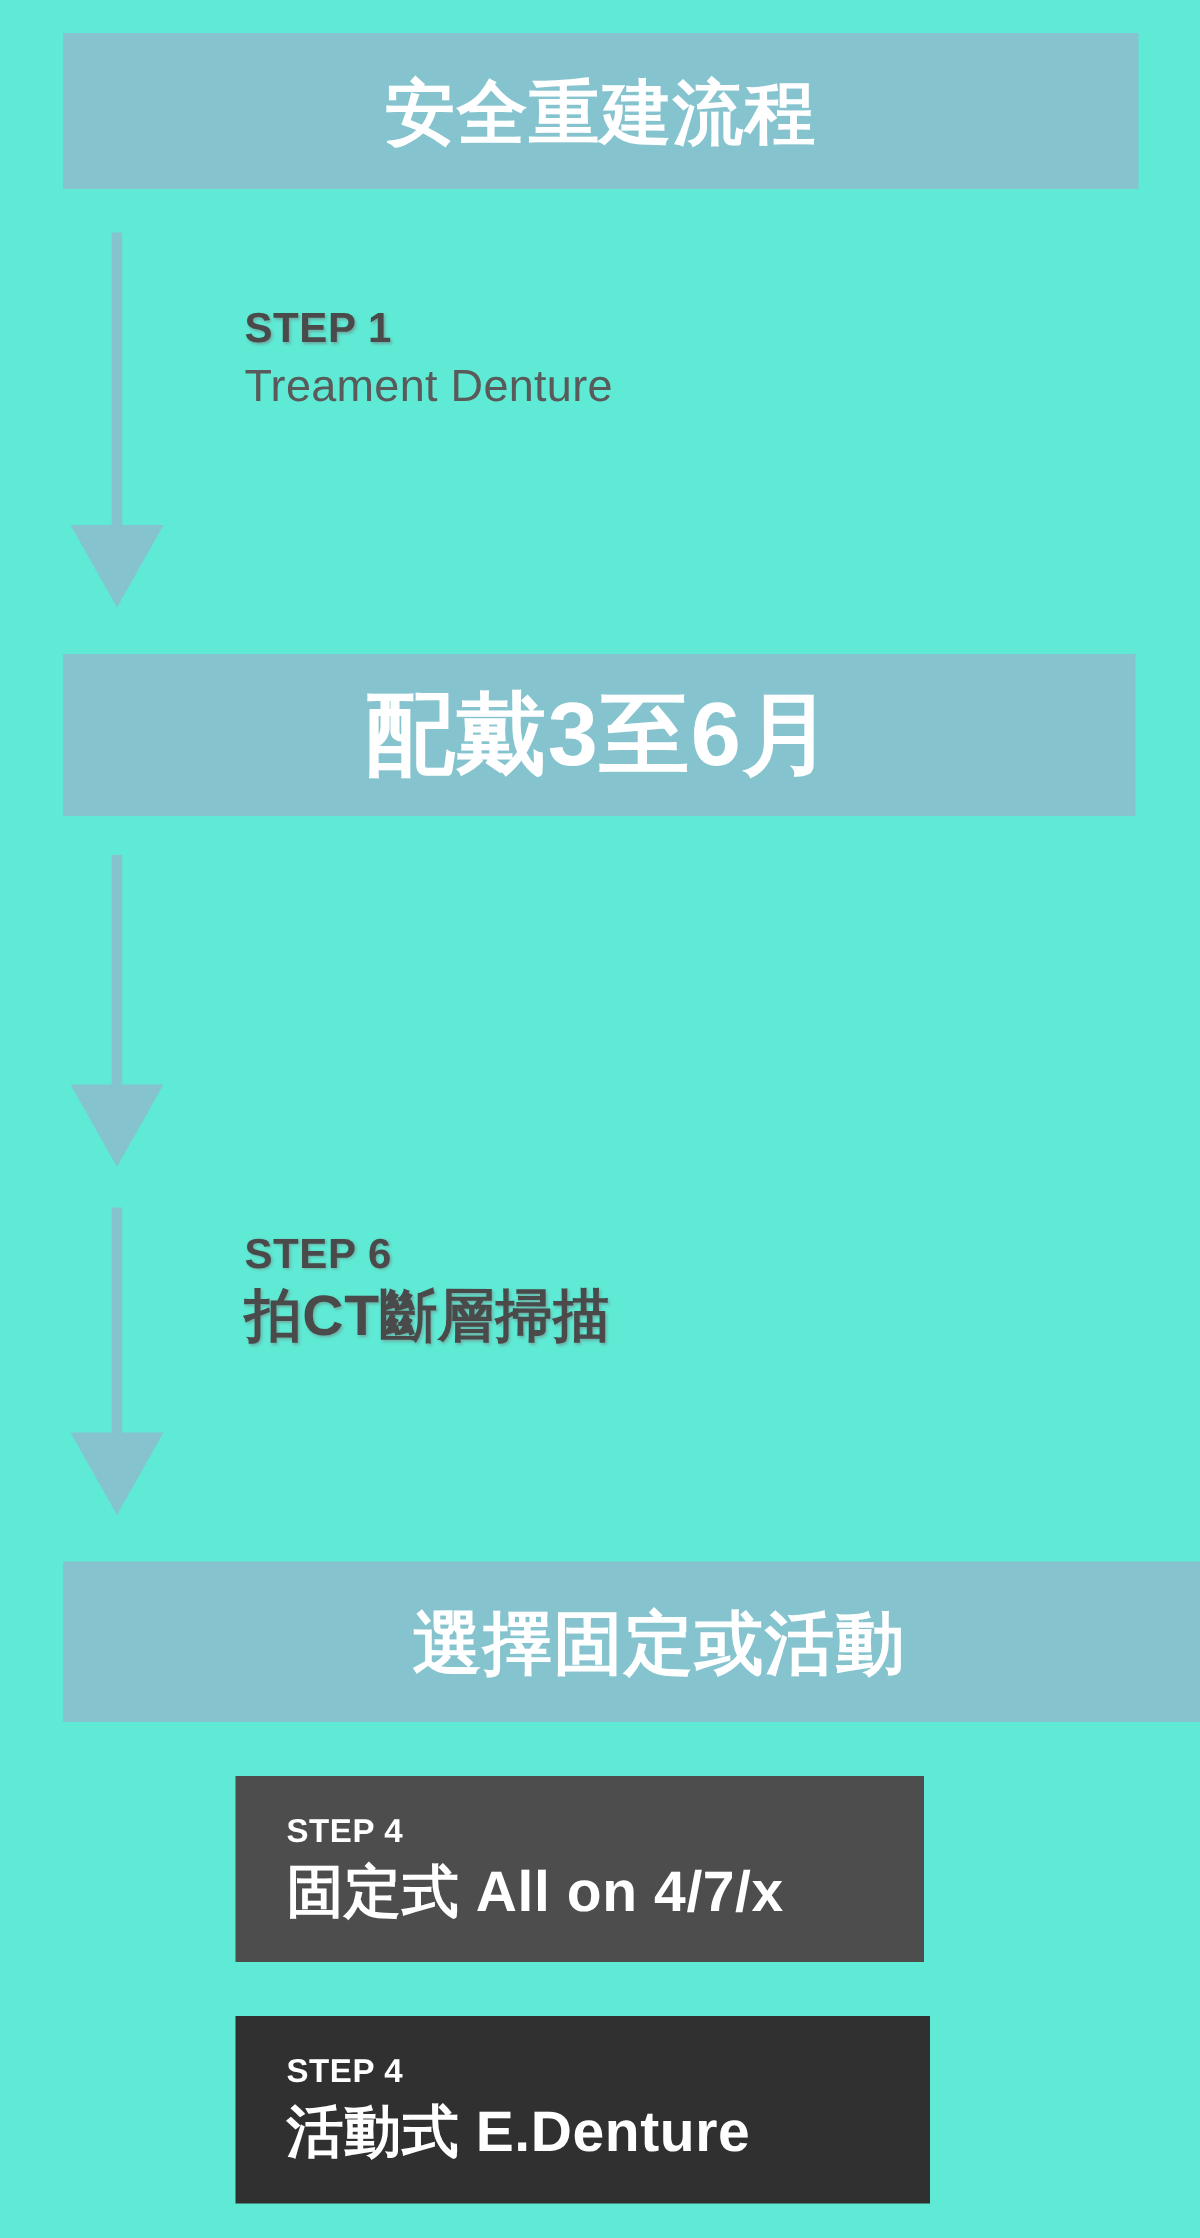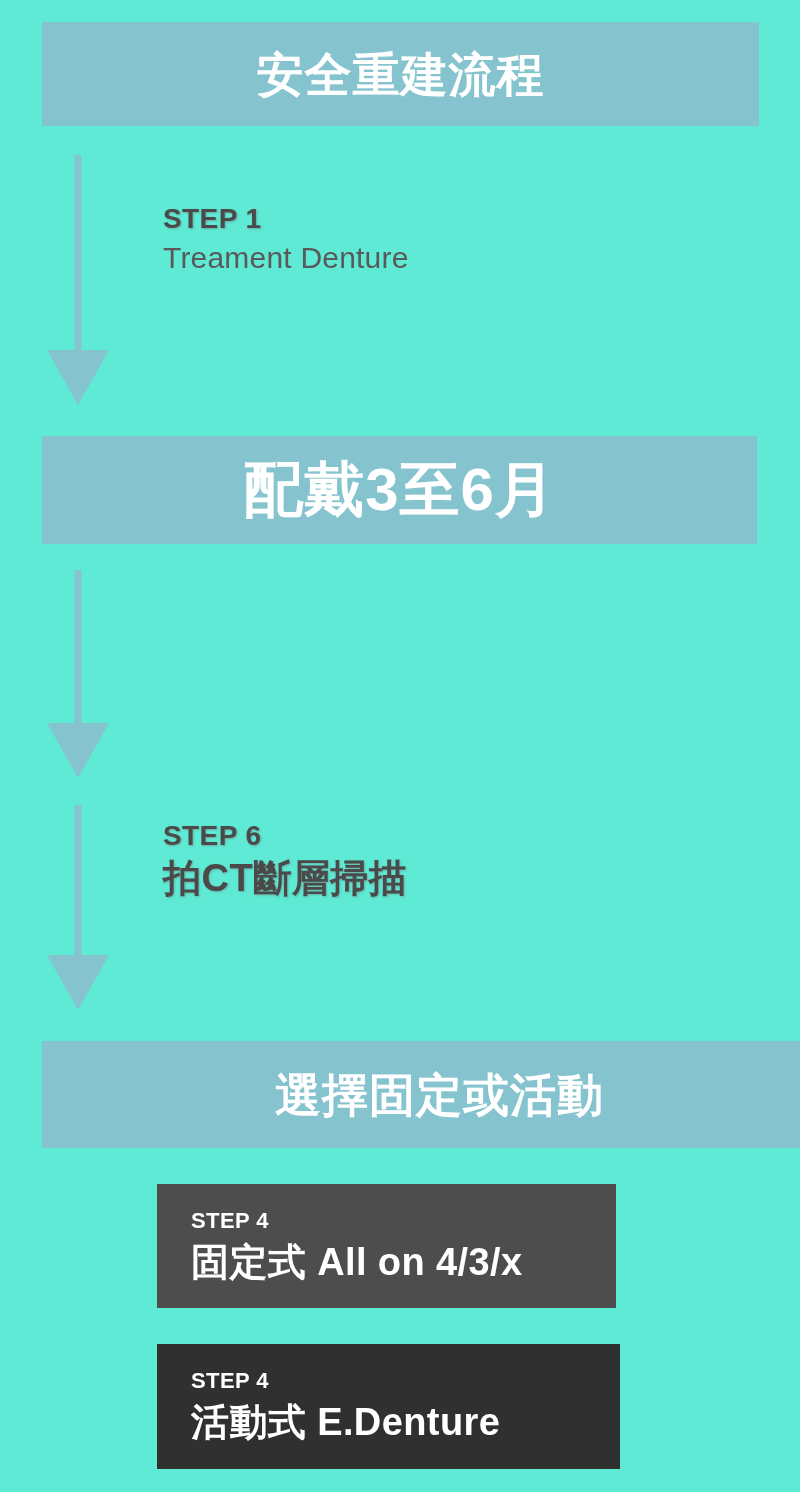--- a/index.html
+++ b/index.html
@@ -181,21 +181,21 @@
     <div class="step-tag">STEP 6</div>
     <div class="step-title">拍CT斷層掃描</div>
   </div>
 
   <div class="band" id="band-3">
     <span class="band-label">選擇固定或活動</span>
   </div>
 
   <div class="option-card" id="option-fixed">
     <div class="option-tag">STEP 4</div>
-    <div class="option-title">固定式 All on 4/3/x</div>
+    <div class="option-title">固定式 All on 4/7/x</div>
   </div>
 
   <div class="option-card" id="option-removable">
     <div class="option-tag">STEP 4</div>
     <div class="option-title">活動式 E.Denture</div>
   </div>
 
 </div>
 
 </body></html>

